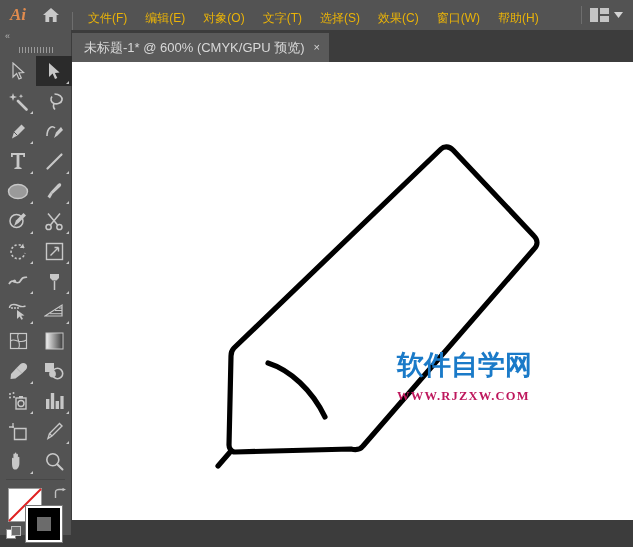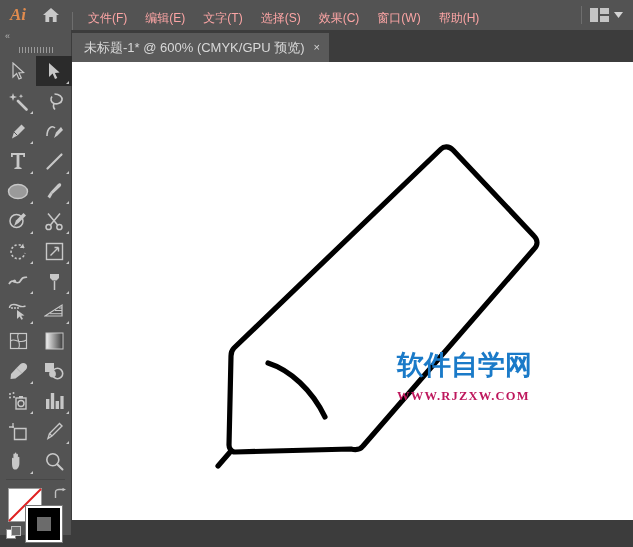--- a/index.html
+++ b/index.html
@@ -19,21 +19,21 @@
   }
   .ai-logo {
     width:36px; height:30px; display:flex; align-items:center; justify-content:center;
     color:#e08b4e; font-size:17px; font-style:italic; font-weight:bold;
     font-family:"Liberation Serif", serif; letter-spacing:0px;
   }
   .home-icon { width:30px; height:30px; display:flex; align-items:center; justify-content:center; }
   .vsep { width:1px; height:18px; background:#6e6e6e; margin:0 6px; }
   .menu-items { display:flex; align-items:center; gap:0px; }
   .menu-item {
-    color:#fca5a5; font-size:12px; padding:6px 9px; white-space:nowrap; line-height:1;
+    color:#eab308; font-size:12px; padding:6px 9px; white-space:nowrap; line-height:1;
   }
   .menu-right { margin-left:auto; display:flex; align-items:center; padding-right:7px; }
   .ws-icon { width:22px; height:30px; display:flex; align-items:center; justify-content:center; }
   .chev { width:16px; height:30px; display:flex; align-items:center; justify-content:center; color:#d4d4d4; font-size:9px;}
 
   
   .tabbar {
     position:absolute; left:72px; top:30px; width:561px; height:32px;
     background:#3c3c3c;
   }
@@ -125,20 +125,21 @@
       <svg width="18" height="16" viewBox="0 0 18 16">
         <path d="M9 1 L17 8 L14.6 8 L14.6 15 L10.8 15 L10.8 10 L7.2 10 L7.2 15 L3.4 15 L3.4 8 L1 8 Z" fill="#c9c9c9"></path>
       </svg>
     </div>
 
     <div class="vsep"></div>
 
     <div class="menu-items">
       <div class="menu-item">文件(F)</div>
       <div class="menu-item">编辑(E)</div>
+      <div class="menu-item">对象(O)</div>
       <div class="menu-item">文字(T)</div>
       <div class="menu-item">选择(S)</div>
       <div class="menu-item">效果(C)</div>
       <div class="menu-item">窗口(W)</div>
       <div class="menu-item">帮助(H)</div>
     </div>
 
     <div class="menu-right">
       <div class="vsep"></div>
       <div class="ws-icon">

